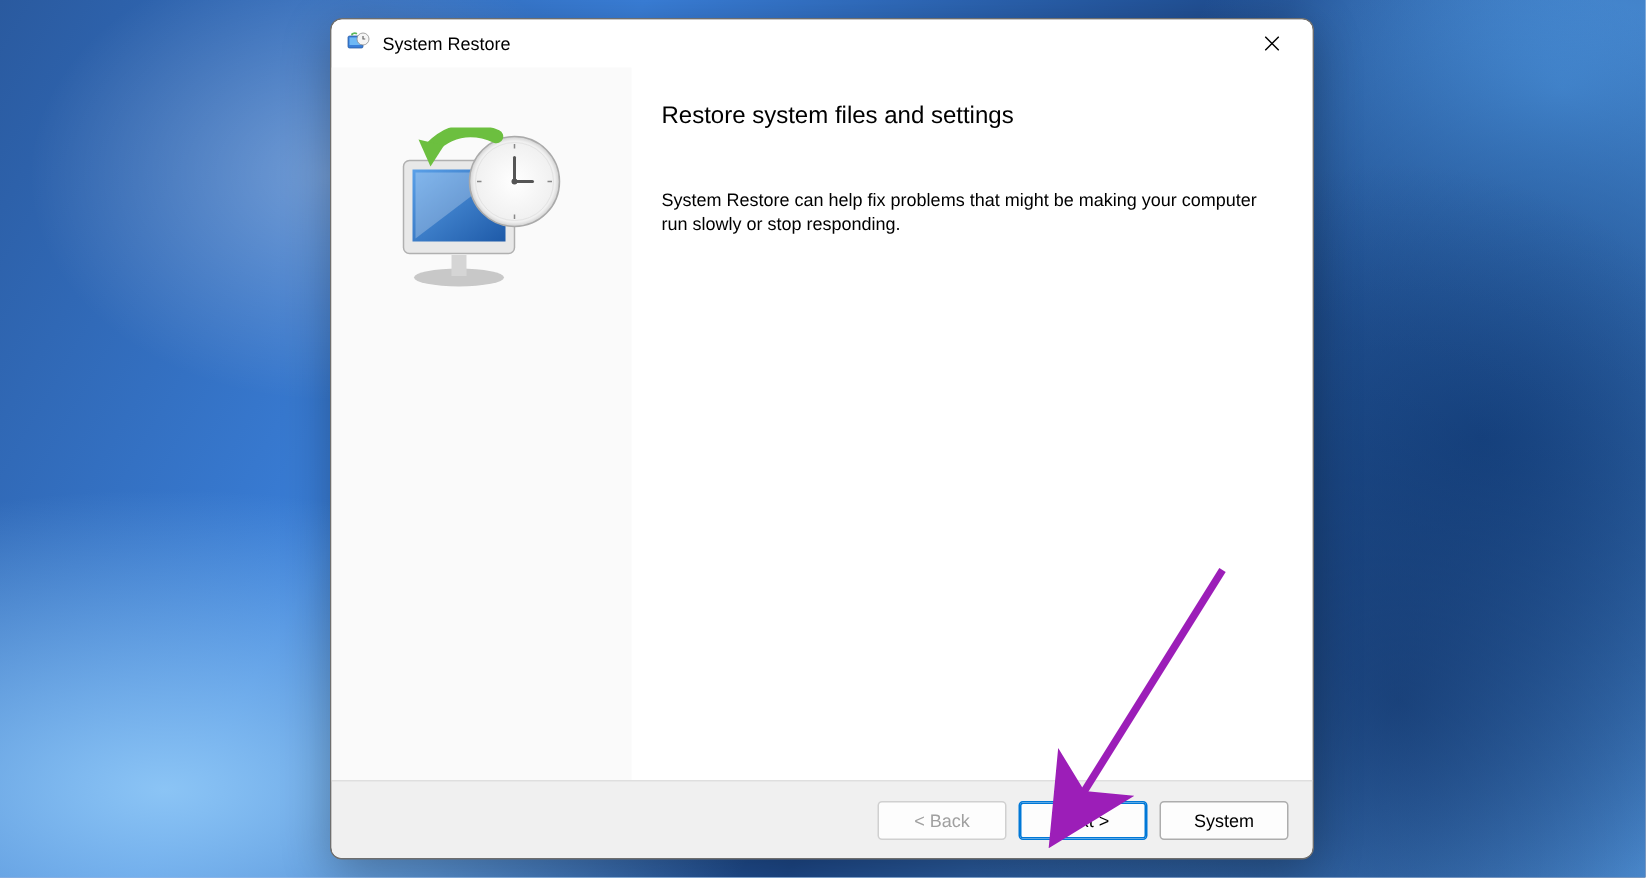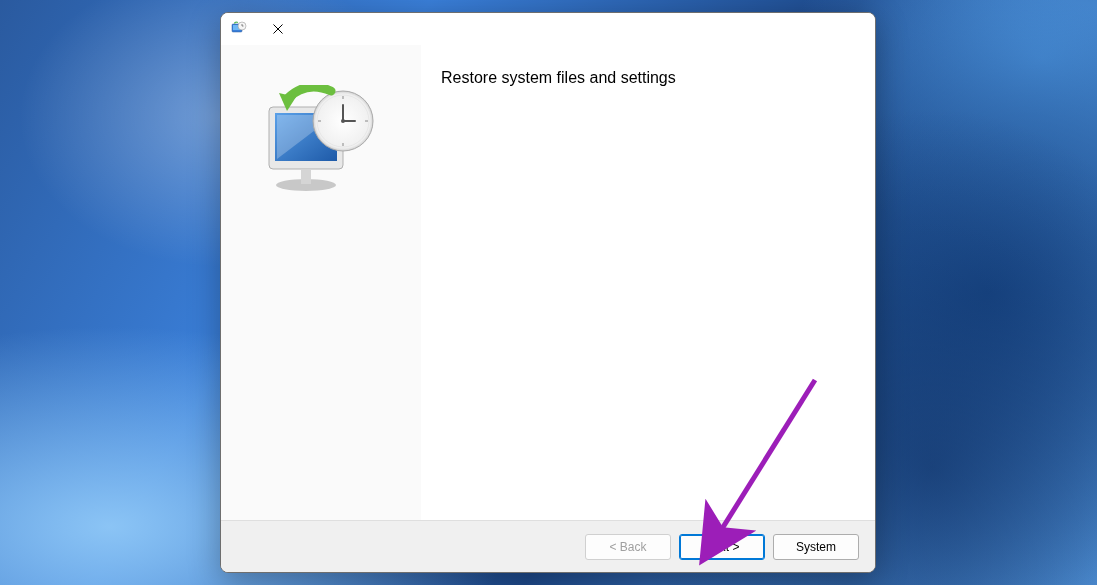--- a/index.html
+++ b/index.html
@@ -182,20 +182,21 @@
     <span class="titlebar-icon">
       <svg viewBox="0 0 16 16">
         <rect x="1" y="3" width="10" height="8" rx="1" fill="#3a7fd9" stroke="#2a5a9f" stroke-width="0.5"></rect>
         <rect x="2" y="4" width="8" height="5" fill="#6eb8f5"></rect>
         <circle cx="11" cy="5" r="4" fill="#f5f5f5" stroke="#888" stroke-width="0.5"></circle>
         <path d="M 11 3 L 11 5 L 12.5 5" stroke="#666" stroke-width="0.8" fill="none"></path>
         <path d="M 7 1.5 Q 5 0.5 3.5 2" stroke="#5cb85c" stroke-width="1.2" fill="none"></path>
         <polygon points="3,1.5 4.5,2 3.5,3" fill="#5cb85c"></polygon>
       </svg>
     </span>
+    <span class="titlebar-text">System Restore</span>
     <div class="close-btn">
       <svg width="10" height="10" viewBox="0 0 10 10">
         <path d="M 0.5 0.5 L 9.5 9.5 M 9.5 0.5 L 0.5 9.5" stroke="currentColor" stroke-width="1"></path>
       </svg>
     </div>
   </div>
 
   <div class="wizard-body">
 
     <div class="sidebar">
@@ -231,20 +232,21 @@
         <line x1="82" y1="36" x2="94" y2="36" stroke="#555" stroke-width="2" stroke-linecap="round"></line>
         <circle cx="82" cy="36" r="2" fill="#555"></circle>
 
         <path d="M 70 6 Q 45 -5 26 14" stroke="#6cbf3f" stroke-width="9" fill="none" stroke-linecap="round"></path>
         <polygon points="18,8 35,12 26,26" fill="#6cbf3f"></polygon>
       </svg>
     </div>
 
     <div class="content">
       <h1 class="heading">Restore system files and settings</h1>
+      <p class="paragraph">System Restore can help fix problems that might be making your computer run slowly or stop responding.</p>
     </div>
 
   </div>
 
   <div class="footer">
     <button class="btn" disabled="">&lt; Back</button>
     <button class="btn btn-default">Next &gt;</button>
     <button class="btn">System</button>
   </div>
 

